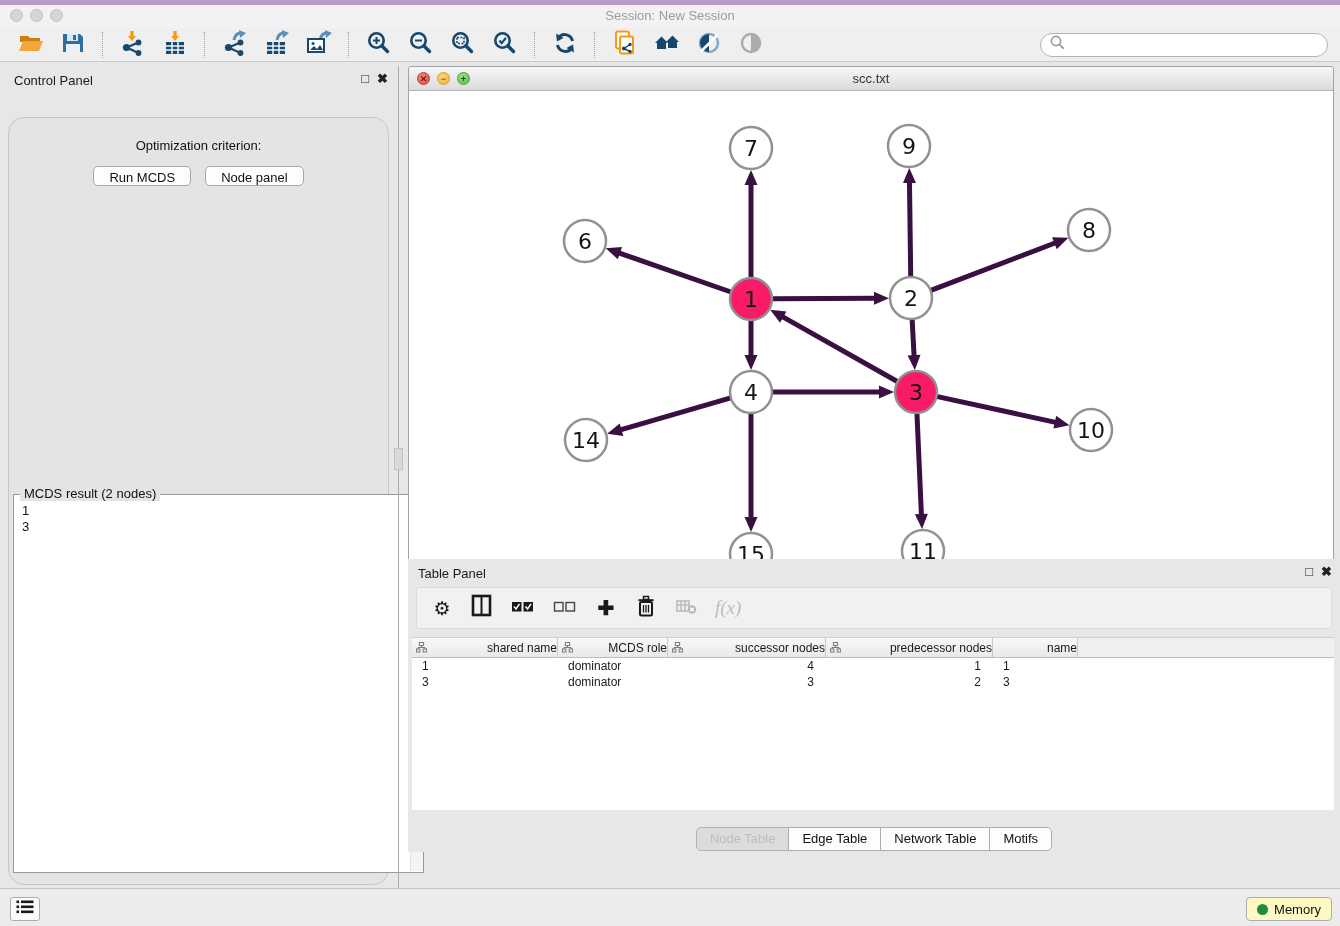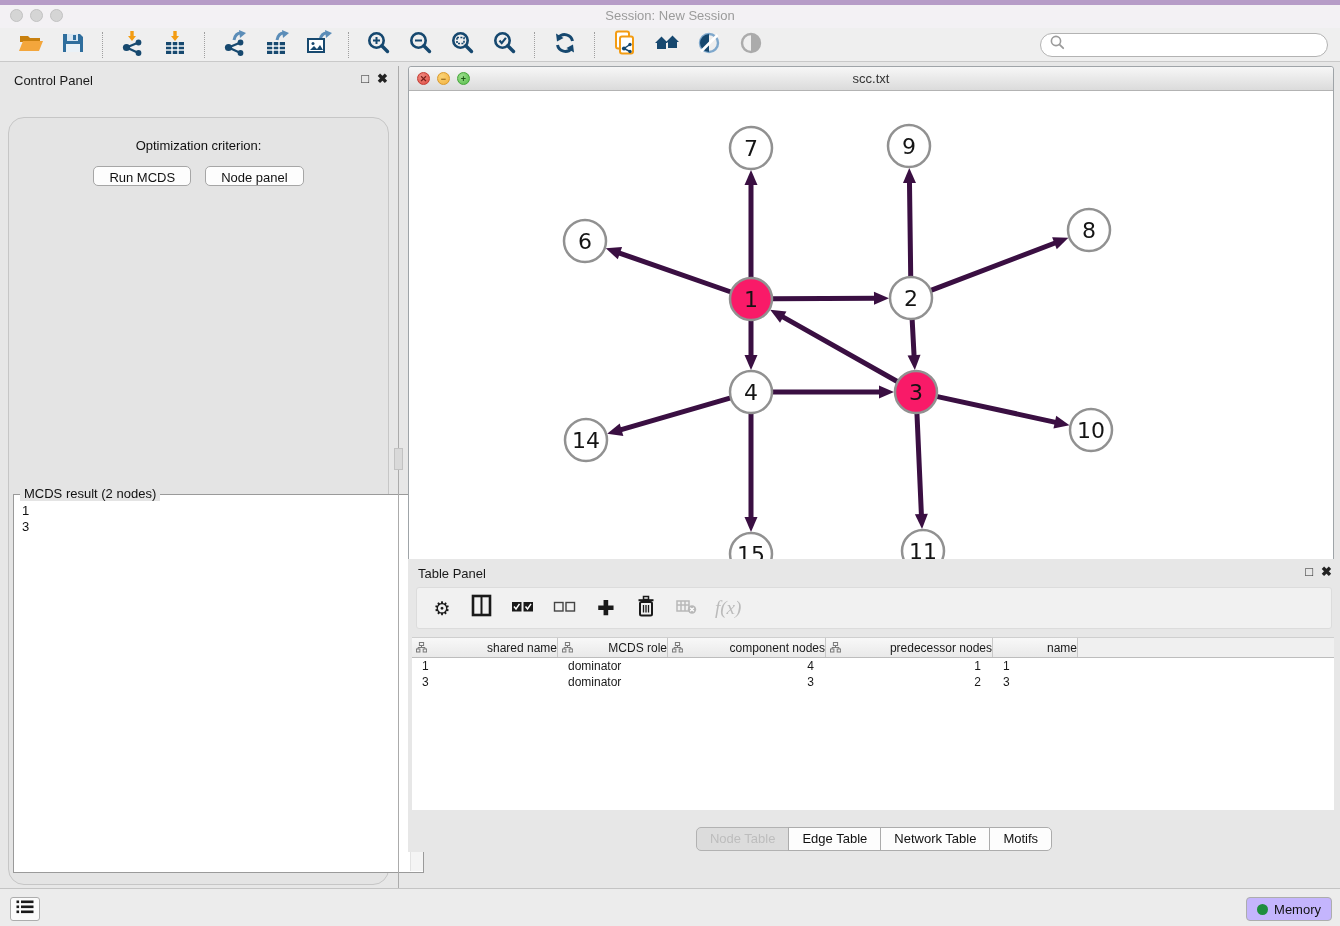--- a/index.html
+++ b/index.html
@@ -70,21 +70,21 @@
   #table-header{display:flex;height:19px;background:#F0F0F0;border-bottom:1px solid #BDBDBD;}
   .th{position:relative;box-sizing:border-box;border-right:1px solid #C8C8C8;display:flex;align-items:center;justify-content:flex-end;font-size:12px;color:#1A1A1A;background:linear-gradient(#F8F8F8,#E9E9E9);}
   .th svg{position:absolute;left:4px;top:4px;}
   .tr{display:flex;height:16px;}
   .td{box-sizing:border-box;font-size:12px;color:#1A1A1A;line-height:16px;padding:0 10px;white-space:nowrap;overflow:hidden;}
   .td.right{text-align:right;padding-right:12px;}
   #tp-tabs{position:absolute;left:0;right:0;top:268px;display:flex;justify-content:center;}
   
   #status-bar{position:absolute;left:0;top:888px;width:1340px;height:38px;background:#ECECEC;border-top:1px solid #C4C4C4;box-sizing:border-box;}
   #list-button{position:absolute;left:10px;top:8px;width:30px;height:24px;background:#FBFBFB;border:1px solid #ADADAD;border-radius:3px;display:flex;align-items:center;justify-content:center;box-sizing:border-box;}
-  #memory-button{position:absolute;right:8px;top:8px;height:24px;background:#c4b5fd;border:1px solid #ADADAD;border-radius:4px;display:flex;align-items:center;gap:6px;padding:0 10px;box-sizing:border-box;}
+  #memory-button{position:absolute;right:8px;top:8px;height:24px;background:#fef9c3;border:1px solid #ADADAD;border-radius:4px;display:flex;align-items:center;gap:6px;padding:0 10px;box-sizing:border-box;}
   #memory-button .dot{width:11px;height:11px;border-radius:50%;background:#1E8E3E;}
   #memory-button .mlabel{font-size:13px;color:#111;}
 </style>
 </head>
 <body>
 
 <div id="titlebar">
   <div class="accent"></div>
   <div class="lights">
     <span></span>
@@ -447,21 +447,21 @@
             <g fill="none" stroke="#7A7A7A" stroke-width="1">
               <rect x="3.4" y="0.5" width="4.2" height="3"></rect>
               <line x1="5.5" y1="3.5" x2="5.5" y2="5.5"></line>
               <line x1="2" y1="5.5" x2="9" y2="5.5"></line>
               <line x1="2" y1="5.5" x2="2" y2="7"></line>
               <line x1="9" y1="5.5" x2="9" y2="7"></line>
               <rect x="0.5" y="7" width="3.4" height="3"></rect>
               <rect x="7.2" y="7" width="3.4" height="3"></rect>
             </g>
           </svg>
-          <span>component nodes</span>
+          <span>successor nodes</span>
         </div>
         <div class="th" style="width: 167px;">
           <svg width="11" height="11" viewBox="0 0 11 11">
             <g fill="none" stroke="#7A7A7A" stroke-width="1">
               <rect x="3.4" y="0.5" width="4.2" height="3"></rect>
               <line x1="5.5" y1="3.5" x2="5.5" y2="5.5"></line>
               <line x1="2" y1="5.5" x2="9" y2="5.5"></line>
               <line x1="2" y1="5.5" x2="2" y2="7"></line>
               <line x1="9" y1="5.5" x2="9" y2="7"></line>
               <rect x="0.5" y="7" width="3.4" height="3"></rect>

